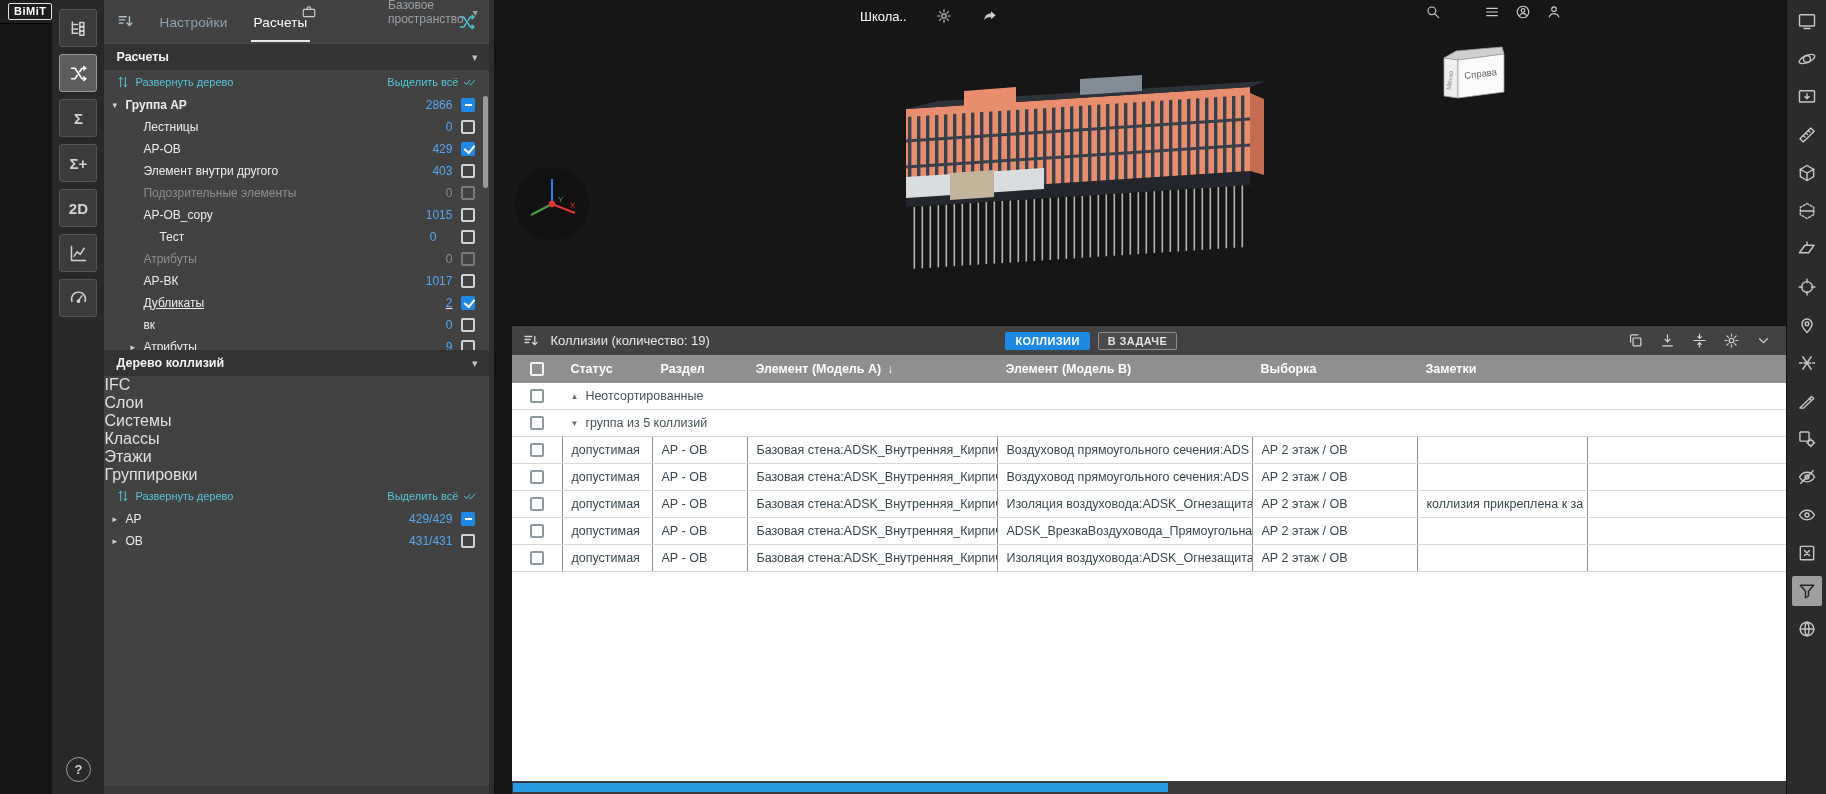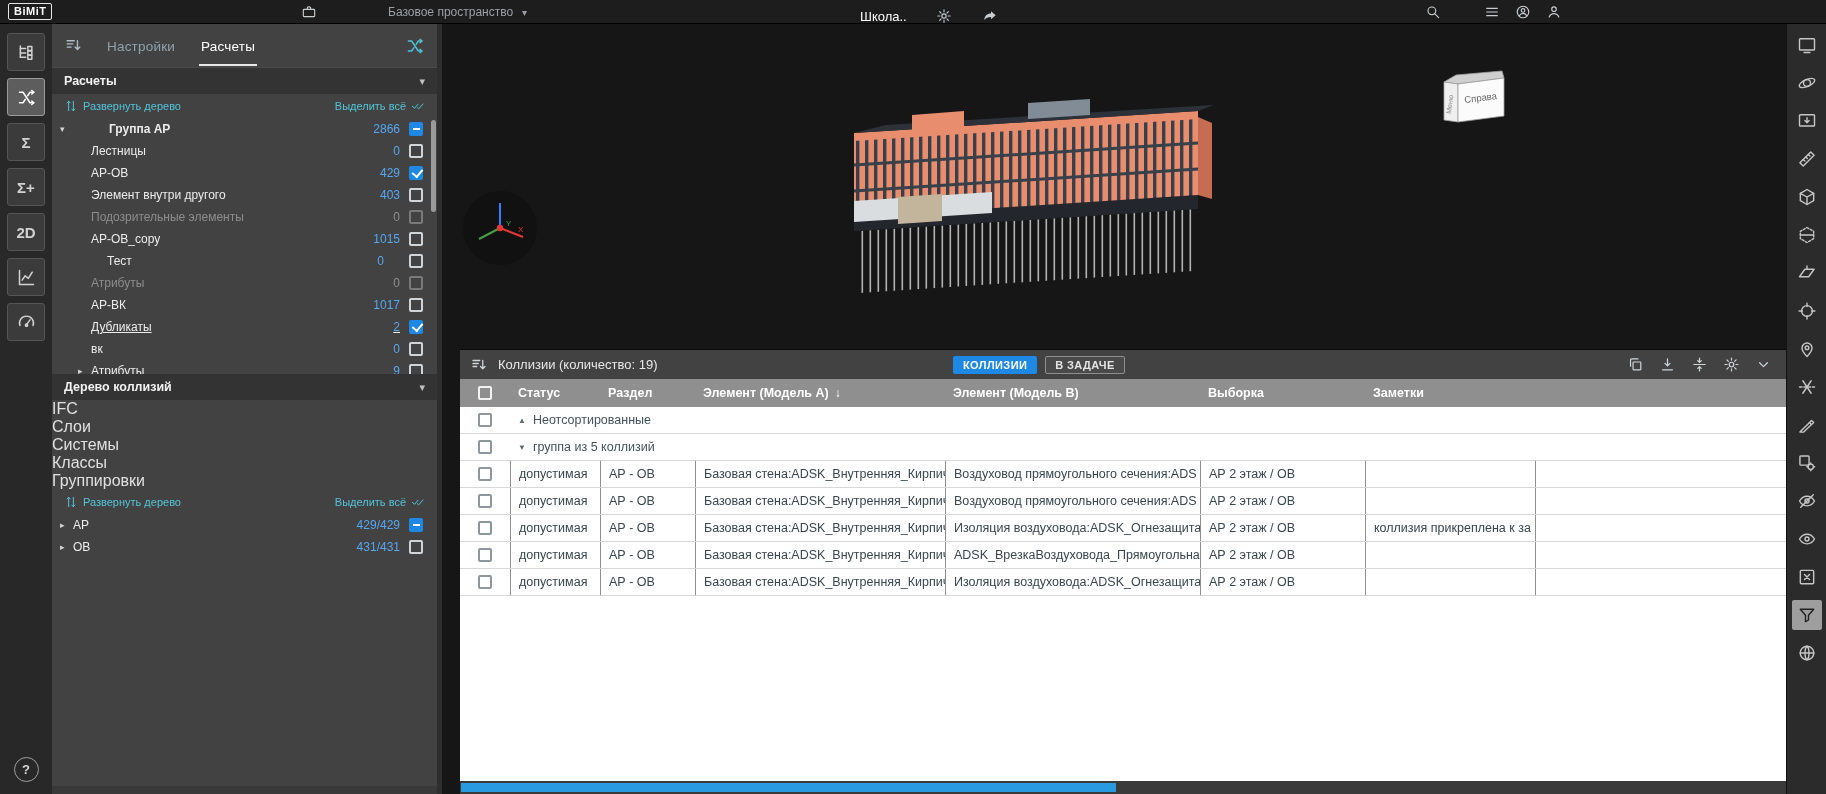--- a/index.html
+++ b/index.html
@@ -1,18 +1,18 @@
 <!DOCTYPE html>
 <html><head>
 <meta charset="utf-8">
 <style>
   * { margin:0; padding:0; box-sizing:border-box; }
   html,body { width:1826px; height:794px; overflow:hidden; }
   body { font-family:"Liberation Sans","DejaVu Sans",sans-serif; background:#151515; color:#e0e0e0; }
-  .app { width:1826px; height:794px; display:flex; flex-direction:column; }
+  .app { width:1826px; height:794px; display:flex; flex-direction:row; }
 
   
   .topbar { height:24px; background:#1d1d1d; position:relative; display:flex; align-items:center; flex:none; border-bottom:1px solid #000; z-index:20; }
   .logo { margin-left:8px; border:1px solid #e6e6e6; border-radius:2px; padding:0 5px; font-size:11px; font-weight:bold; letter-spacing:.5px; color:#fff; height:17px; line-height:15px; cursor:pointer; }
   .tb-ic { width:18px; height:18px; color:#c9cdd0; display:inline-flex; align-items:center; justify-content:center; cursor:pointer; }
   .tb-ic svg { width:16px; height:16px; }
   .tb-briefcase { position:absolute; left:300px; top:3px; }
   .workspace { position:absolute; left:388px; top:0; height:24px; display:flex; align-items:center; gap:9px; color:#9aa0a5; font-size:12px; cursor:pointer; }
   .workspace .chev { font-size:10px; }
   .tb-center { position:absolute; left:860px; top:0; height:32px; display:flex; align-items:center; gap:28px; }
@@ -46,21 +46,21 @@
   .tc-left { display:flex; align-items:center; gap:5px; cursor:pointer; }
   .tc-right { margin-left:auto; display:flex; align-items:center; gap:5px; cursor:pointer; }
   .tc-ic { width:14px; height:14px; display:inline-flex; }
   .tree1 { height:256px; overflow:hidden; position:relative; flex:none; }
   .tree2 { flex:1; overflow:hidden; }
   .vscroll { position:absolute; right:1px; top:2px; width:5px; height:92px; background:#9a9a9a; border-radius:3px; z-index:5; }
   .lp-bottom { height:8px; background:#393939; flex:none; }
   .tree-row { height:22px; display:flex; align-items:center; padding-right:14px; font-size:12px; color:#ececec; cursor:default; }
   .tree-arrow { width:13px; flex:none; font-size:9px; color:#d6d6d6; cursor:pointer; }
   .tree-label { white-space:nowrap; overflow:hidden; }
-  .tree-label.bold { font-weight:bold;margin-left:36px; }
+  .tree-label.bold { font-weight:bold; }
   .tree-count { margin-left:auto; color:#55a7f3; padding:0 9px 0 8px; font-size:12px; }
   .tree-row.disabled .tree-label, .tree-row.disabled .tree-count { color:#8d8d8d; }
 
   
   .cb { width:14px; height:14px; border:2px solid #cfd4d8; border-radius:2px; position:relative; flex:none; cursor:pointer; }
   .cb.checked, .cb.ind { background:#1e88e5; border-color:#1e88e5; }
   .cb.checked::after { content:""; position:absolute; left:2.5px; top:-1px; width:4.5px; height:8px; border:solid #fff; border-width:0 2px 2px 0; transform:rotate(40deg); }
   .cb.ind::after { content:""; position:absolute; left:1.5px; top:4px; width:7px; height:2.2px; background:#fff; }
   .cb.disabled { border-color:#7a7a7a; }
   .cb-light { border-color:#8d979e; }
@@ -345,20 +345,21 @@
 
       <div class="sec-head">
         <span class="sec-title">Дерево коллизий</span>
         <span class="sec-chev glyph">▾</span>
       </div>
       <div class="tabs2">
           <div class="tab2 active">IFC</div>
           <div class="tab2">Слои</div>
           <div class="tab2">Системы</div>
           <div class="tab2">Классы</div>
+          <div class="tab2">Этажи</div>
           <div class="tab2">Группировки</div>
         </div>
       <div class="tree-controls">
         <span class="tc-left">
           <span class="tc-ic">
               <svg viewBox="0 0 24 24" fill="none" stroke="currentColor" stroke-width="1.7" stroke-linecap="round" stroke-linejoin="round">
                 <path d="M8 20V4M8 4L5.2 6.8M8 4l2.8 2.8"></path>
                 <path d="M16 4v16m0 0l-2.8-2.8M16 20l2.8-2.8"></path>
               </svg>
             </span>

